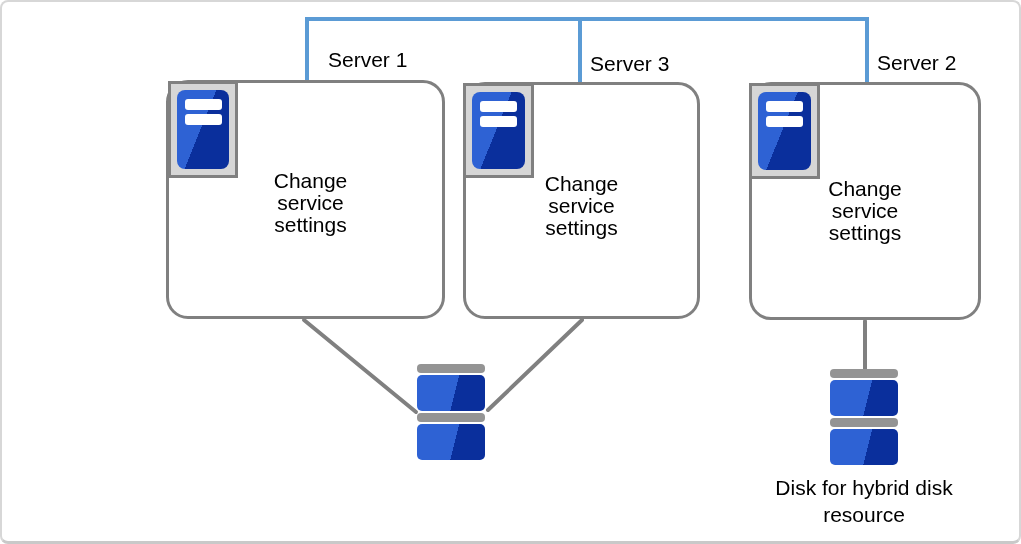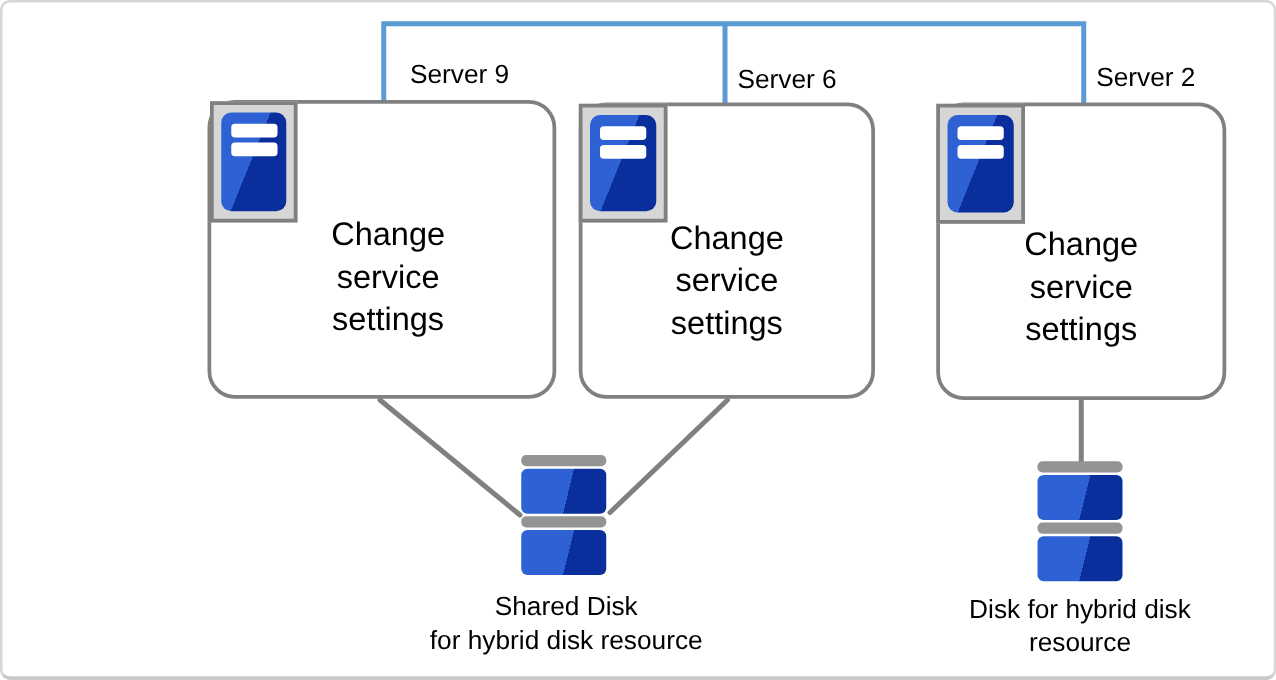--- a/index.html
+++ b/index.html
@@ -70,22 +70,22 @@
     font-size: 21px;
     line-height: 23px;
     white-space: nowrap;
   }
   #label-s1 { left: 326px; top: 46px; }
   #label-s2 { left: 588px; top: 50px; }
   #label-s3 { left: 875px; top: 49px; }
 
   .box-text {
     position: absolute;
-    font-size: 26px;
-    line-height: 34px;
+    font-size: 21px;
+    line-height: 22px;
     text-align: center;
     white-space: pre-line;
     z-index: 4;
   }
   #text1 { left: 169px; width: 279px; top: 168px; }
   #text2 { left: 461px; width: 237px; top: 171px; }
   #text3 { left: 747px; width: 232px; top: 176px; }
 
   .disk-label {
     position: absolute;
@@ -107,22 +107,22 @@
     <path class="net-line" d="M578 17 L578 81"></path>
     <path class="gray-line" d="M302 318 L414 410"></path>
     <path class="gray-line" d="M580 318 L486 408"></path>
     <path class="gray-line" d="M863 319 L863 368"></path>
   </svg>
 
   <div class="server-box" id="box1"></div>
   <div class="server-box" id="box2"></div>
   <div class="server-box" id="box3"></div>
 
-  <div class="server-label" id="label-s1">Server 9</div>
-  <div class="server-label" id="label-s2">Server 6</div>
+  <div class="server-label" id="label-s1">Server 1</div>
+  <div class="server-label" id="label-s2">Server 3</div>
   <div class="server-label" id="label-s3">Server 2</div>
 
   <div class="server-icon" id="icon1">
     <div class="server-icon-body">
       <div class="sbar b1"></div>
       <div class="sbar b2"></div>
     </div>
   </div>
   <div class="server-icon" id="icon2">
     <div class="server-icon-body">
@@ -153,18 +153,16 @@
     <div class="disk-bar"></div>
     <div class="disk-body"></div>
   </div>
   <div class="disk" id="disk-3">
     <div class="disk-bar"></div>
     <div class="disk-body"></div>
     <div class="disk-bar"></div>
     <div class="disk-body"></div>
   </div>
 
-  <div class="disk-label" id="label-shared">Shared Disk
-for hybrid disk resource</div>
   <div class="disk-label" id="label-disk3">Disk for hybrid disk
 resource</div>
 
 </div>
 
 </body></html>

